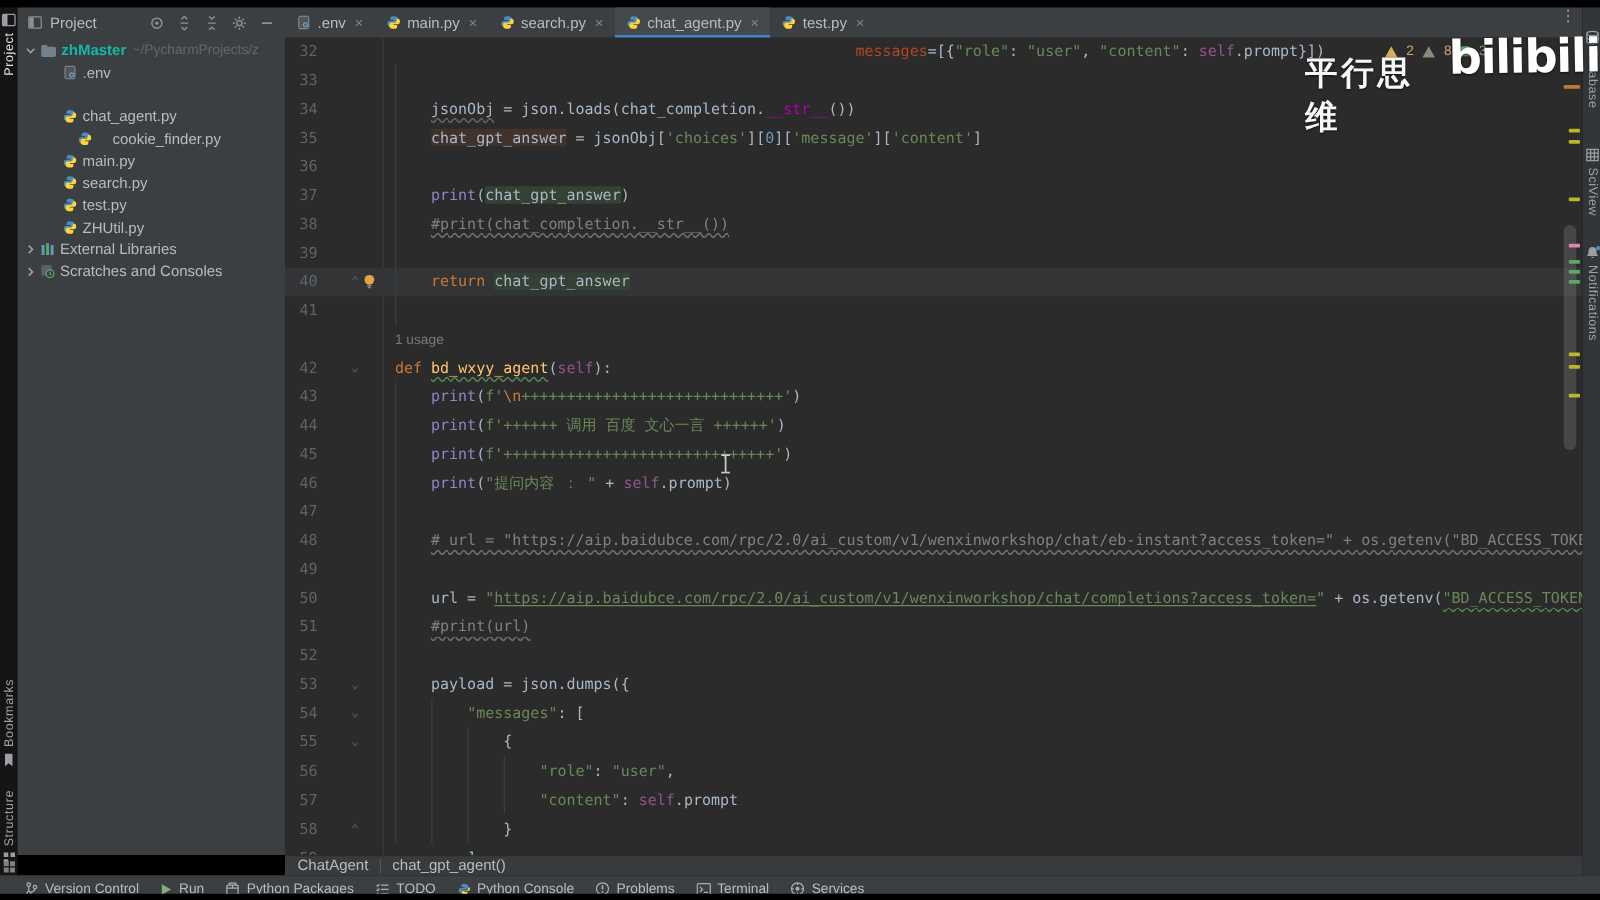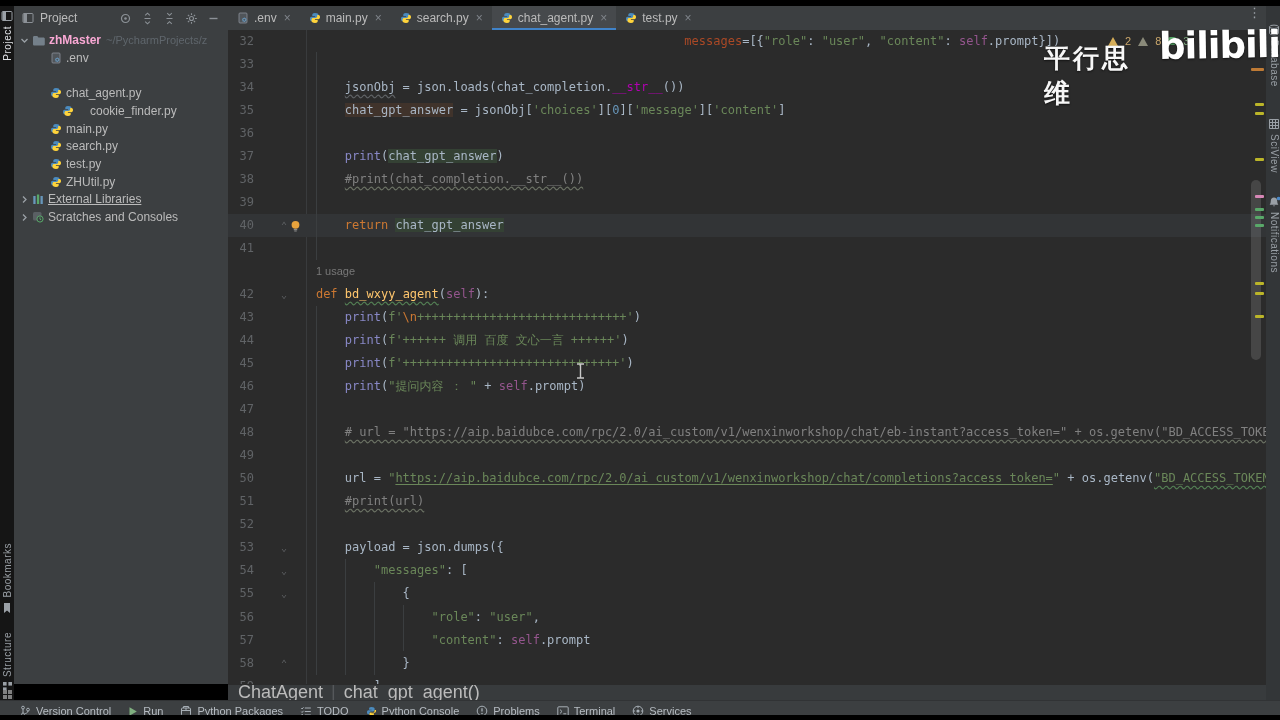--- a/index.html
+++ b/index.html
@@ -26,21 +26,21 @@
   .tab .close{color:#7f848a;font-size:12px;margin-left:2px;cursor:pointer;}
   .tab.active{background:#46494c;}
   .tab.active::after{content:"";position:absolute;left:0;right:0;bottom:-1px;height:3px;background:#4083c9;}
   .more-dots{position:absolute;left:1248px;top:8px;color:#9aa0a6;font-size:13px;line-height:10px;cursor:pointer;}
 
   
   .project-panel{left:14px;top:30px;width:214px;height:654px;background:#3c3f41;overflow:hidden;}
   .tree-row{position:absolute;left:0;width:214px;height:18px;display:flex;align-items:center;font-size:12px;color:#bbb;cursor:pointer;white-space:nowrap;}
   .tree-row .chev{width:9px;display:inline-flex;justify-content:center;}
   .tree-row .ticon{display:inline-flex;margin:0 4px 0 3px;}
-  .tree-bold{font-weight:bold;color:#f9a8d4;}
+  .tree-bold{font-weight:bold;color:#14b8a6;}
   .tree-suffix{color:#5f666c;margin-left:5px;font-size:11px;}
 
   
   .editor{left:228px;top:30px;width:1038px;height:654px;background:#2b2b2b;overflow:hidden;cursor:text;}
   .gutter-sep{position:absolute;left:78px;top:0;width:1px;height:654px;background:#393b3d;}
   .lnum{position:absolute;left:0;width:26px;text-align:right;font:12px/23px "DejaVu Sans Mono",monospace;color:#606366;}
   .code-line{position:absolute;left:0;right:0;height:23px;white-space:pre;font:12px/23px "DejaVu Sans Mono",monospace;color:#a9b7c6;padding-left:59px;}
   .cur-line{position:absolute;left:0;width:1038px;height:23px;background:#323436;}
   .fold{position:absolute;left:50px;width:12px;text-align:center;font:10px/23px "DejaVu Sans Mono",monospace;color:#606366;cursor:pointer;}
   .bulb{position:absolute;left:62px;cursor:pointer;}
@@ -62,21 +62,21 @@
   .inspections{left:1108px;top:35px;display:flex;gap:7px;align-items:center;font-size:11px;color:#c9a66b;z-index:3;}
   .warn-tri{width:0;height:0;border-left:5px solid transparent;border-right:5px solid transparent;border-bottom:9px solid #d6ae58;display:inline-block;}
   .ok-sq{width:8px;height:8px;background:#59a869;display:inline-block;border-radius:2px;}
   .watermark{left:1044px;top:30px;z-index:4;display:flex;align-items:flex-start;pointer-events:none;}
   .wm-cn{font-size:26px;font-weight:bold;color:#f7f7f7;letter-spacing:3px;text-shadow:0 1px 2px rgba(0,0,0,.6);margin-top:11px;}
   .wm-logo{font-size:37px;font-weight:800;color:#fff;letter-spacing:-1px;margin-left:6px;margin-top:-6px;
            font-family:"DejaVu Sans",sans-serif;text-shadow:0 1px 2px rgba(0,0,0,.6);transform:rotate(-1deg);}
 
   
   .breadcrumbs{left:228px;top:684px;width:1038px;height:16px;background:#383b3d;border-top:1px solid #2b2b2b;
-               display:flex;align-items:center;font-size:18px;color:#bbb;padding-left:10px;box-sizing:border-box;gap:8px;}
+               display:flex;align-items:flex-start;font-size:12px;color:#bbb;padding-left:10px;box-sizing:border-box;gap:8px;}
   .bc-sep{color:#55585b;}
   .bc-item{cursor:pointer;}
   .corner-switcher{left:2px;top:686px;cursor:pointer;}
   .statusbar{left:0;top:700px;width:1280px;height:14px;background:#3c3f41;border-top:1px solid #313335;overflow:hidden;}
   .status-items{display:flex;gap:17px;padding-left:20px;height:20px;align-items:center;}
   .status-item{display:flex;align-items:center;gap:5px;font-size:11px;color:#b6bcc2;cursor:pointer;white-space:nowrap;}
 
   .ibeam{left:576px;top:363px;z-index:5;pointer-events:none;}
 </style>
 </head>
@@ -292,21 +292,21 @@
       <div class="tree-row" style="top: 142.6px; padding-left: 24px;">
         <span class="chev"></span>
         <span class="ticon">
           <svg width="12" height="12" viewBox="0 0 12 12">
             <path d="M6 1C3.5 1 3.3 2.1 3.3 2.9V4h2.8v.7H2.6C1.6 4.7 1 5.6 1 6.9s.6 2.2 1.6 2.2h1.2V7.7c0-1 .9-1.7 1.9-1.7h2.2c.9 0 1.6-.7 1.6-1.6V2.9C9.5 2 8.5 1 6 1z" fill="#4b8bbe"></path>
             <path d="M6 11c2.5 0 2.7-1.1 2.7-1.9V8H5.9v-.7h3.5c1 0 1.6-.9 1.6-2.2S10.4 2.9 9.4 2.9H8.2v1.4c0 1-.9 1.7-1.9 1.7H4.1c-.9 0-1.6.7-1.6 1.6v1.5C2.5 10 3.5 11 6 11z" fill="#ffd43b"></path>
           </svg>
         </span>
         <span>ZHUtil.py</span>
       </div>
-      <div class="tree-row" style="top: 160.3px; padding-left: 6px; text-decoration: underline;">
+      <div class="tree-row" style="top: 160.3px; padding-left: 6px;">
         <span class="chev">
           <svg width="9" height="9" viewBox="0 0 9 9">
             <path d="M3 1.5 6 4.5 3 7.5" fill="none" stroke="#9aa0a6" stroke-width="1.3"></path>
           </svg>
         </span>
         <span class="ticon">
           <svg width="12" height="12" viewBox="0 0 12 12">
             <rect x="1.3" y="3" width="2.3" height="8" fill="#6897bb"></rect>
             <rect x="4.9" y="1.5" width="2.3" height="9.5" fill="#59a869"></rect>
             <rect x="8.5" y="3" width="2.3" height="8" fill="#6897bb"></rect>

